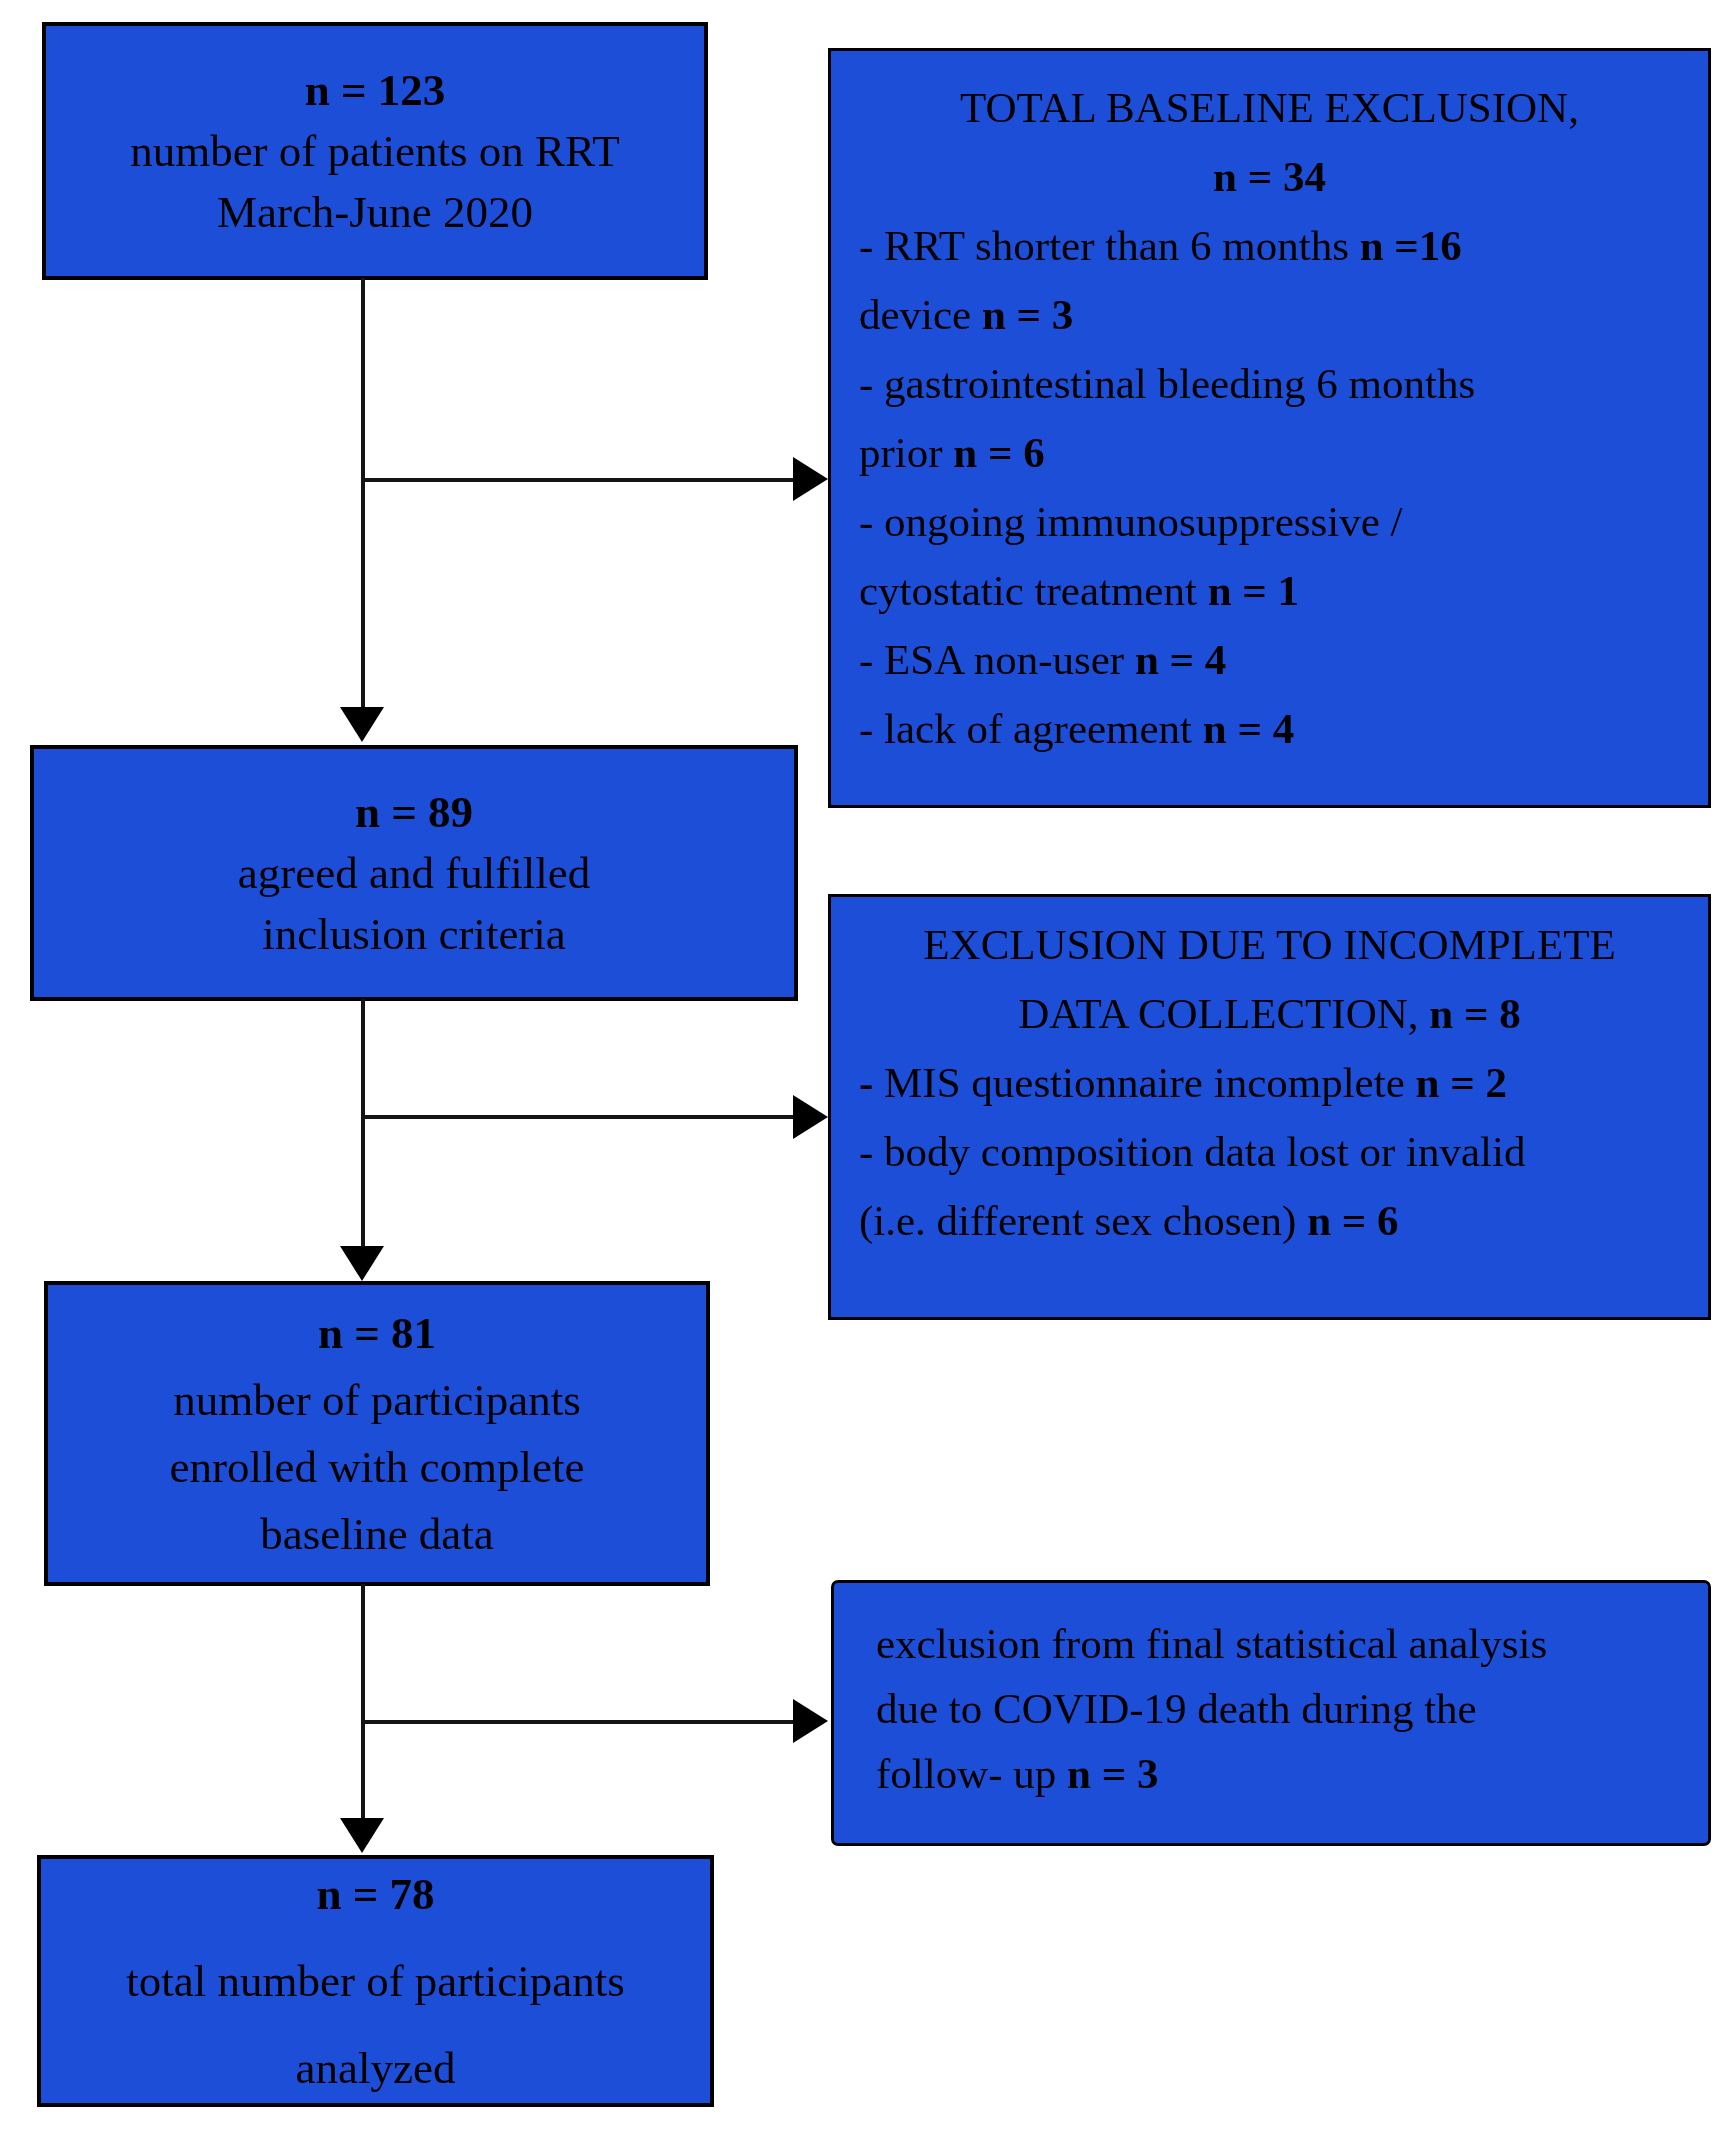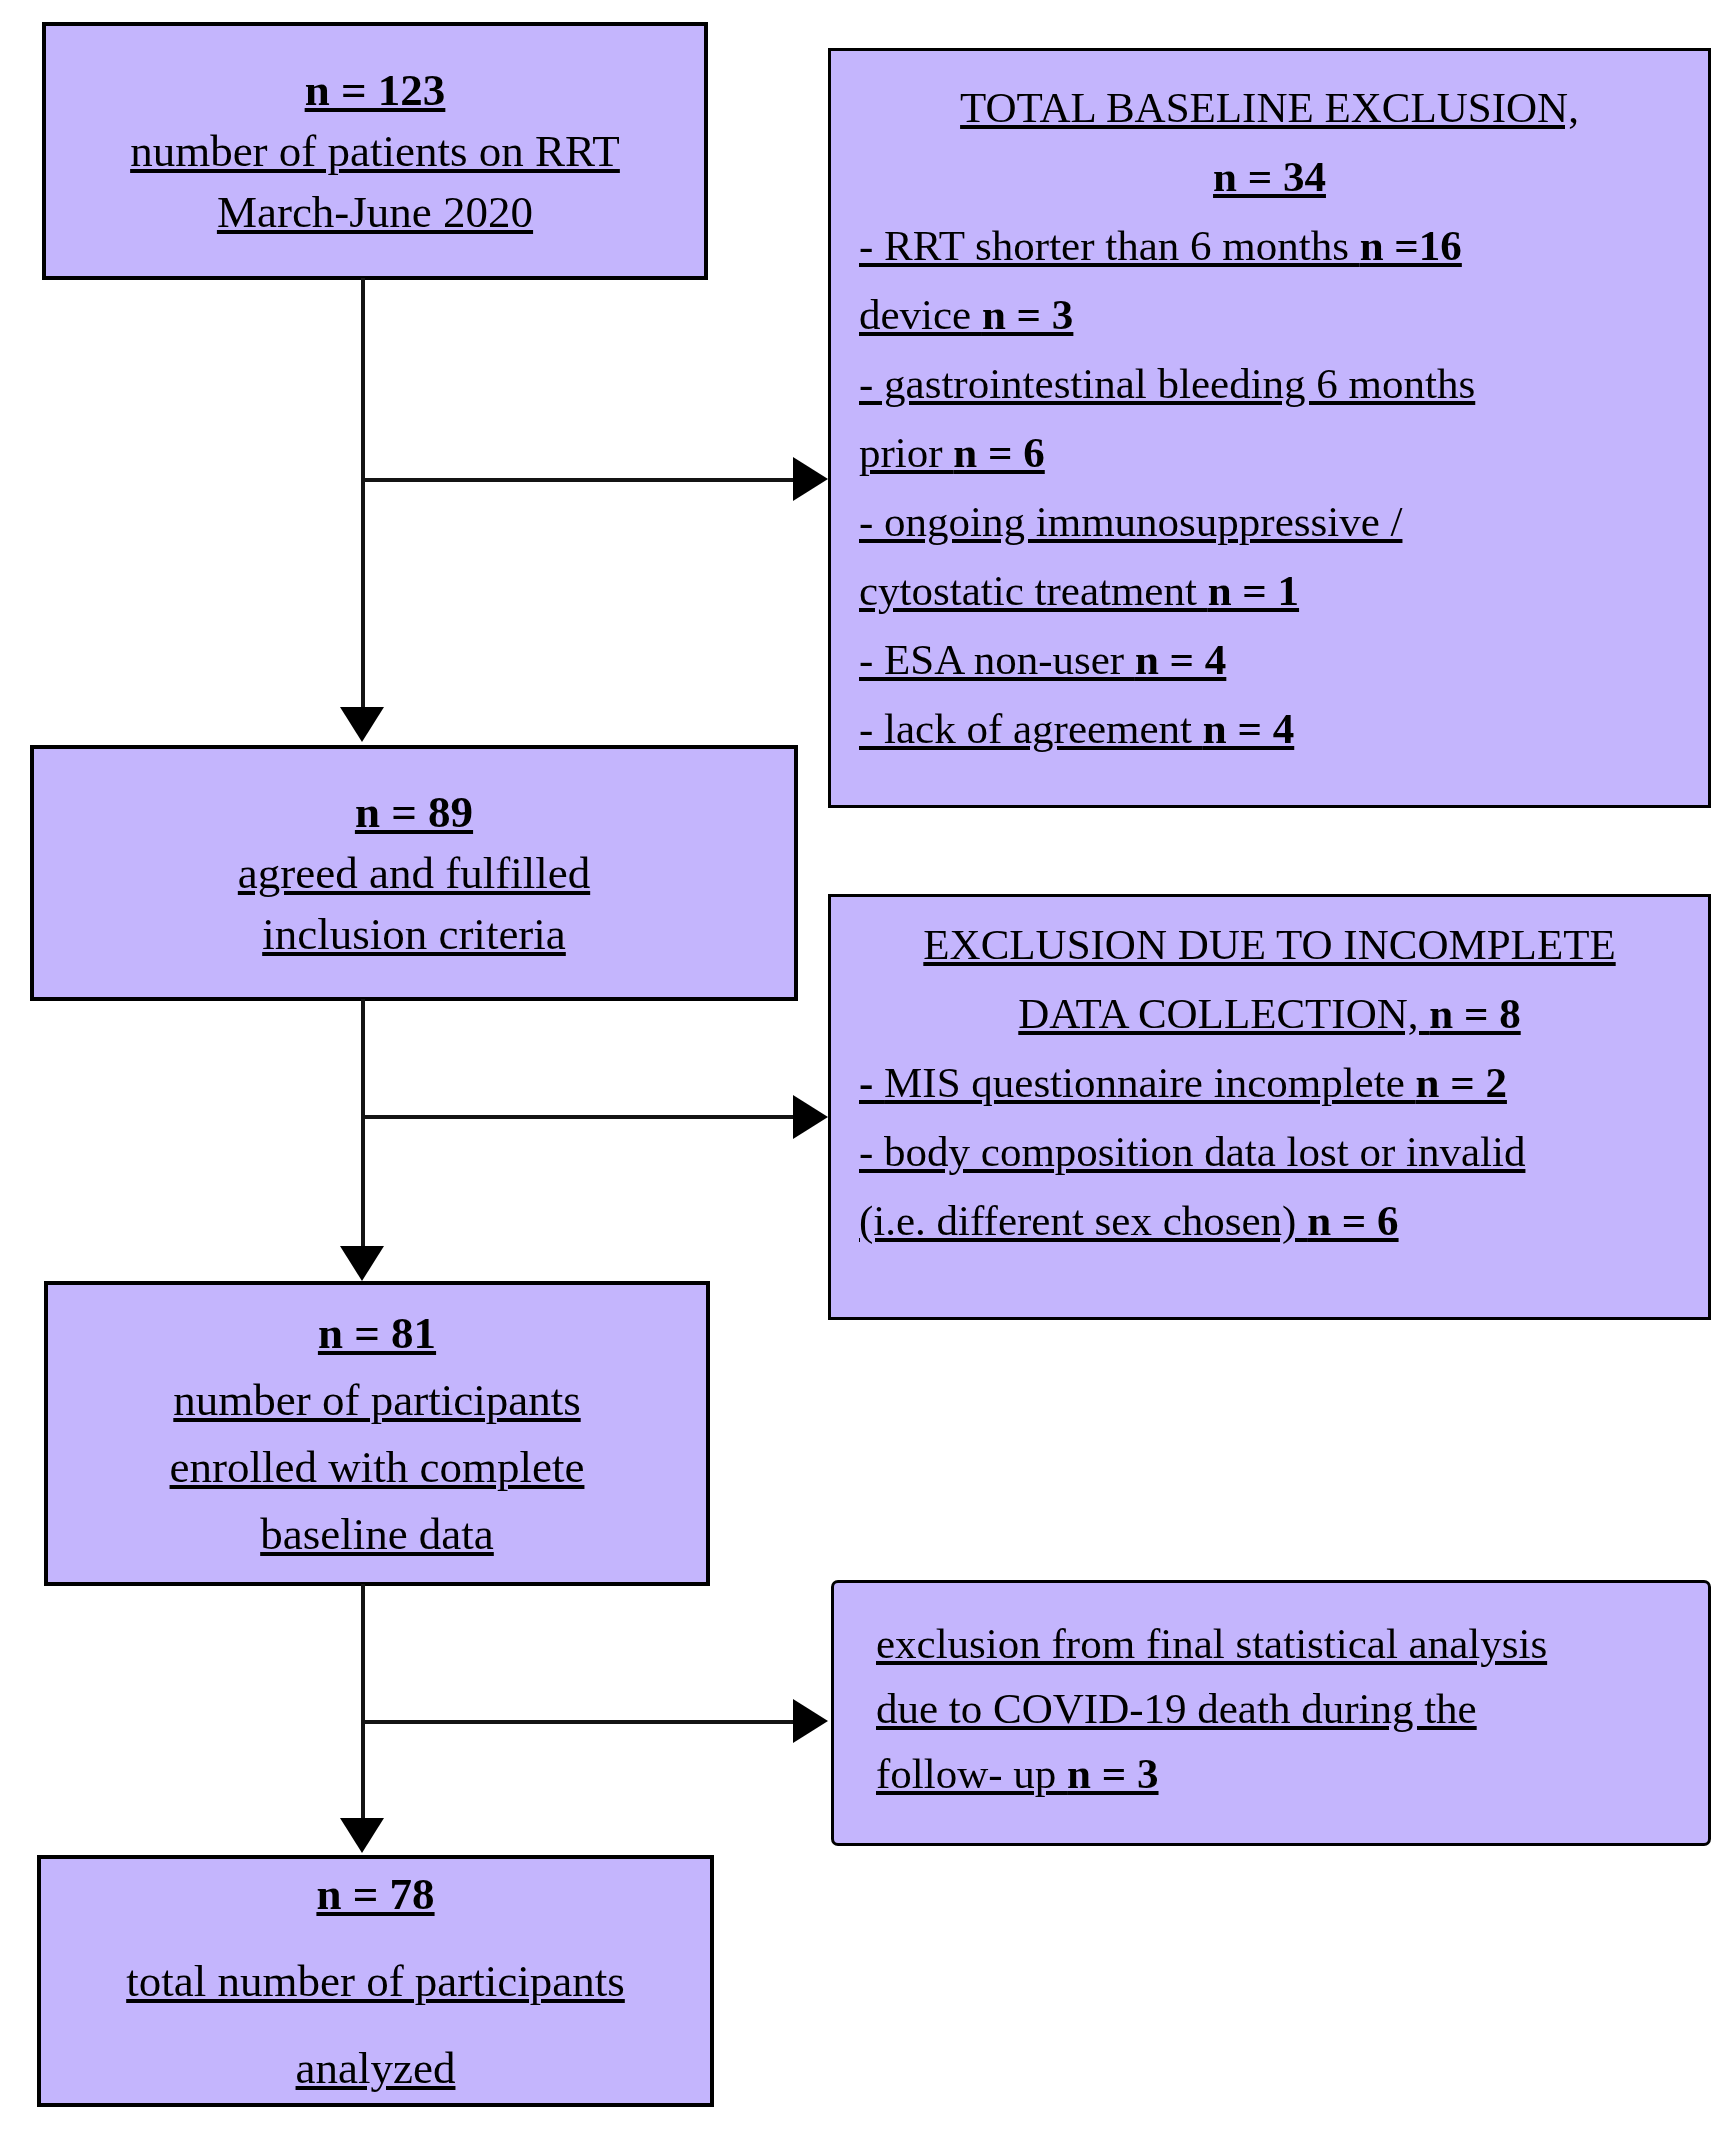--- a/index.html
+++ b/index.html
@@ -1,20 +1,20 @@
 <!DOCTYPE html>
 <html style="font-size:15px"><head>
 <meta charset="utf-8">
 <style>
   html,body{margin:0;padding:0;background:#fff;}
   .canvas{position:relative;width:1735px;height:2132px;background:#ffffff;
           font-family:"Liberation Serif","DejaVu Serif",serif;color:#000;}
-  .box{position:absolute;box-sizing:border-box;background:#c4b5fd;border:4.6px solid #000;
+  .box{position:absolute;box-sizing:border-box;background:#1d4ed8;border:4.6px solid #000;
        display:flex;flex-direction:column;justify-content:center;text-align:center;
-       font-size:45px;line-height:61px;text-decoration:underline;}
+       font-size:45px;line-height:61px;}
   .rbox{border-width:3.7px;font-size:43px;line-height:69px;justify-content:flex-start;
         text-align:left;}
   .ctr{text-align:center;}
   .item{padding-left:28px;padding-right:15px;}
   .vline,.hline{position:absolute;background:#141414;}
   .arrow-down{position:absolute;width:0;height:0;
               border-left:22px solid transparent;border-right:22px solid transparent;
               border-top:35px solid #000;}
   .arrow-right{position:absolute;width:0;height:0;
                border-top:22px solid transparent;border-bottom:22px solid transparent;

